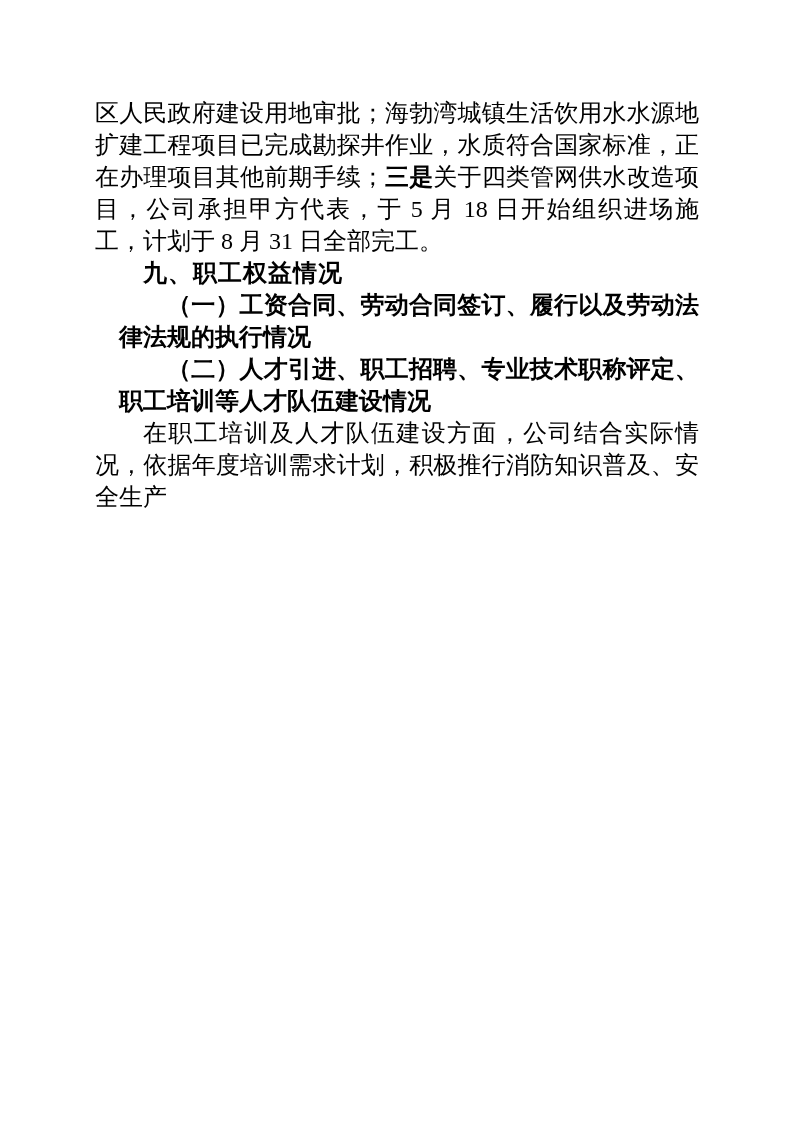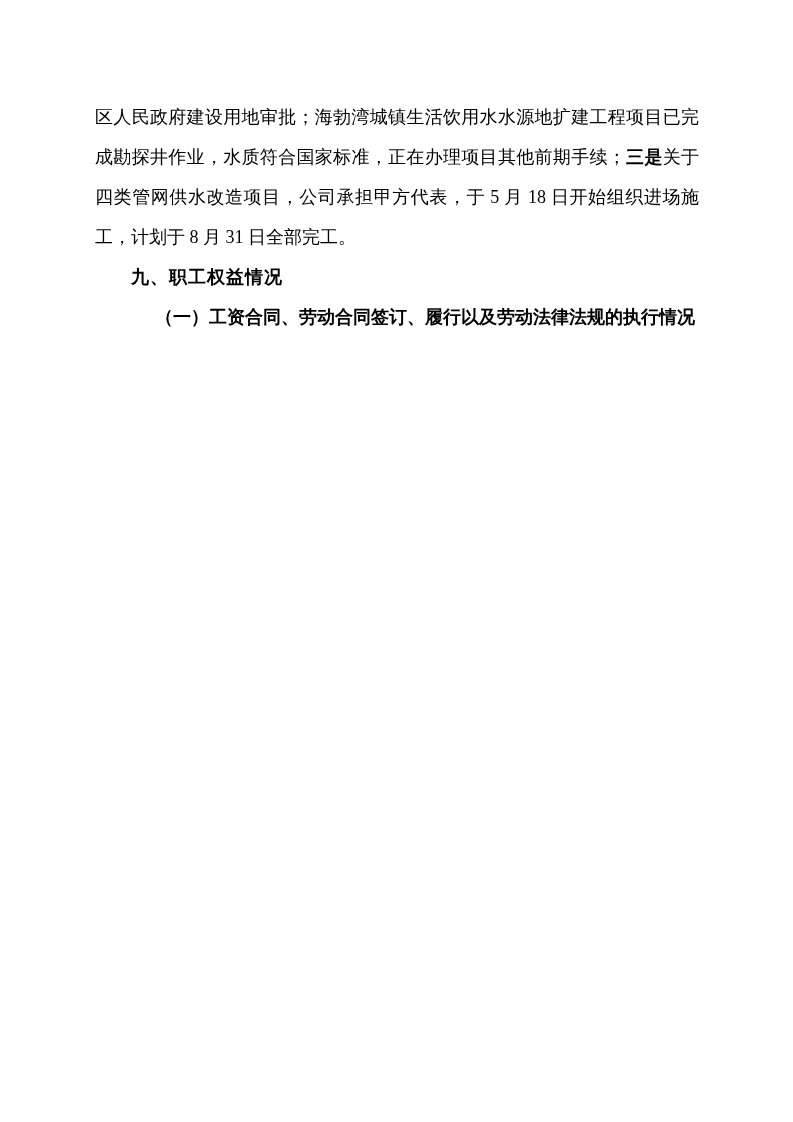--- a/index.html
+++ b/index.html
@@ -17,22 +17,22 @@
     font-family: "Liberation Serif", serif;
     color: #000000;
   }
   .content {
     position: absolute;
     left: 95px;
     top: 97px;
     width: 604px;
   }
   .block {
-    font-size: 18px;
-    line-height: 40px;
+    font-size: 24px;
+    line-height: 32px;
     text-align: justify;
     text-justify: inter-ideograph;
     margin: 0;
     word-break: break-all;
   }
   .block.indent {
     text-indent: 2em;
   }
   .block.heading1 {
     font-family: "Liberation Sans", sans-serif;
@@ -49,14 +49,16 @@
   }
 </style>
 </head>
 <body>
 
 <div class="page">
   <div class="content">
       <p class="block body"><span class="run">区人民政府建设用地审批；海勃湾城镇生活饮用水水源地扩建工程项目已完成勘探井作业，水质符合国家标准，正在办理项目其他前期手续；</span><span class="run-bold">三是</span><span class="run">关于四类管网供水改造项目，公司承担甲方代表，于 5 月 18 日开始组织进场施工，计划于 8 月 31 日全部完工。</span></p>
       <p class="block heading1 indent"><span class="run-bold">九、职工权益情况</span></p>
       <p class="block heading2 indent"><span class="run-bold">（一）工资合同、劳动合同签订、履行以及劳动法律法规的执行情况</span></p>
+      <p class="block heading2 indent"><span class="run-bold">（二）人才引进、职工招聘、专业技术职称评定、职工培训等人才队伍建设情况</span></p>
+      <p class="block body indent"><span class="run">在职工培训及人才队伍建设方面，公司结合实际情况，依据年度培训需求计划，积极推行消防知识普及、安全生产</span></p>
     </div>
 </div>
 
 </body></html>

